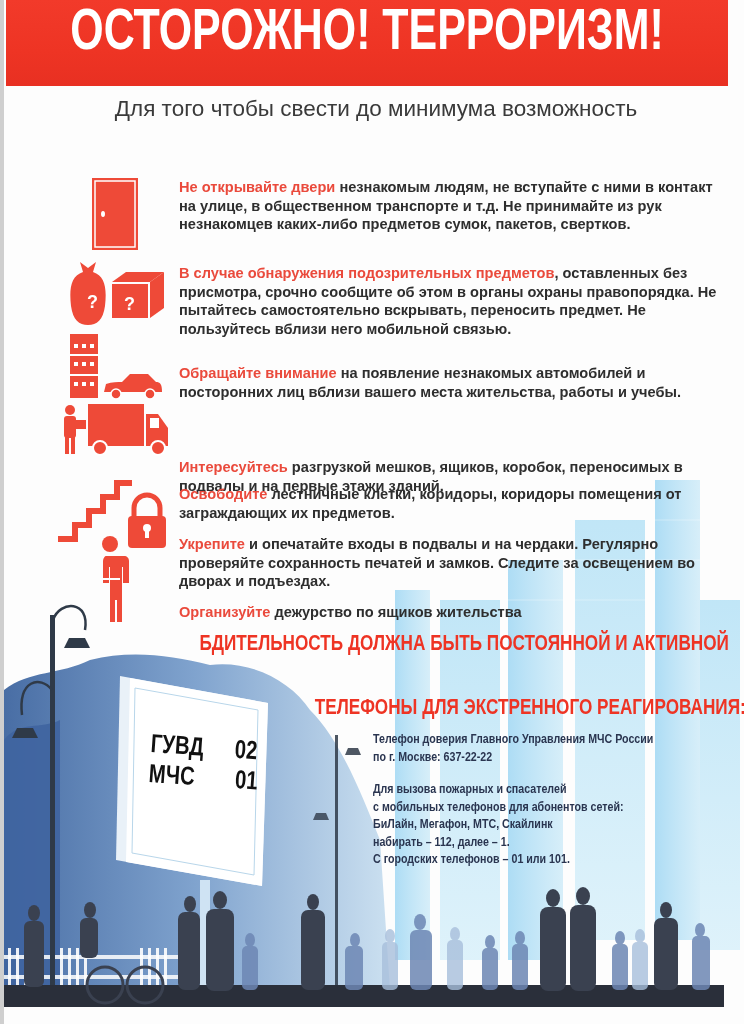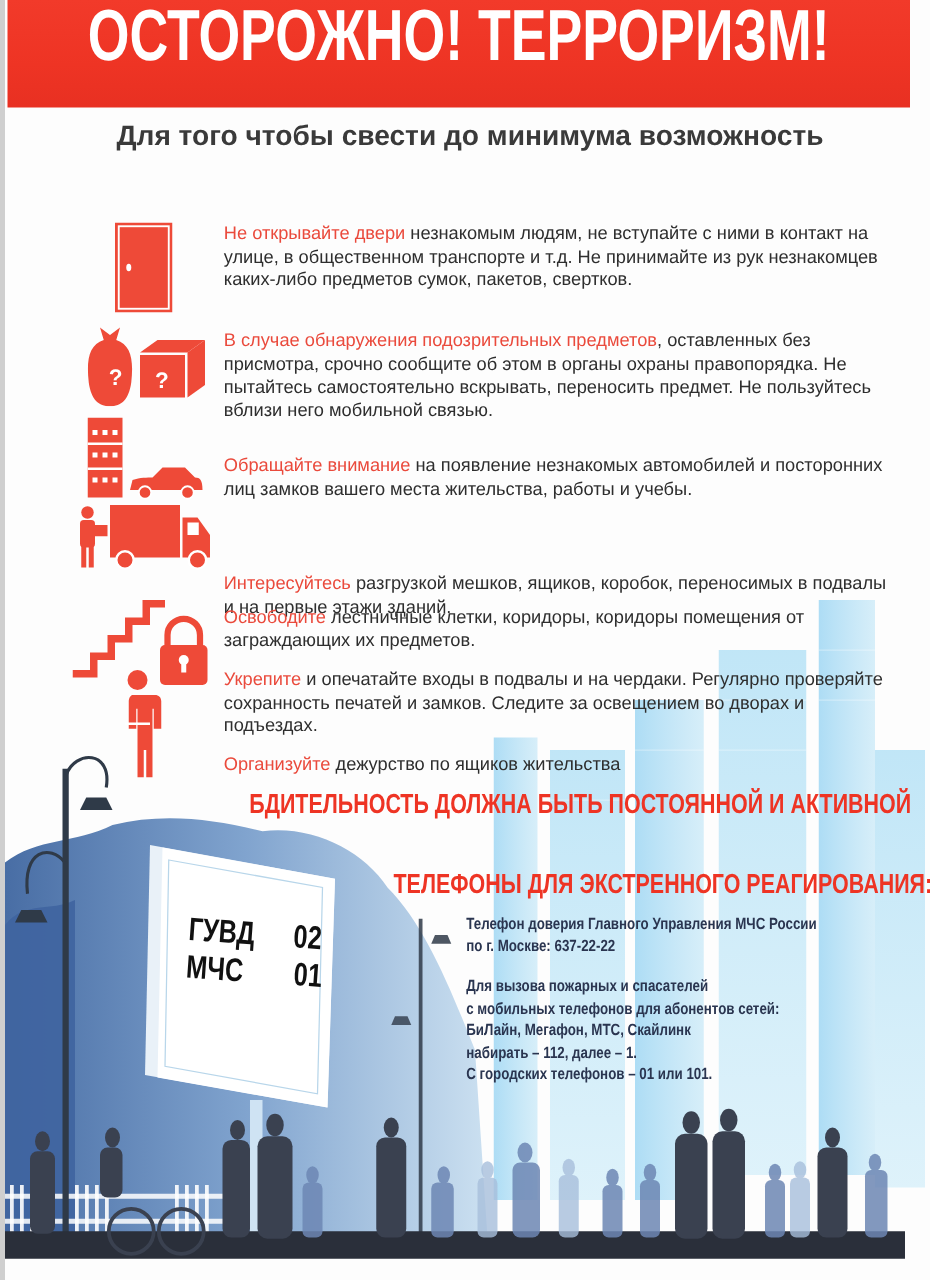--- a/index.html
+++ b/index.html
@@ -16,26 +16,26 @@
     display:flex; align-items:flex-start; justify-content:center;
   }
   .banner-title {
     color:#ffffff; font-family:"Liberation Sans", sans-serif; font-weight:700;
     font-size:58px; letter-spacing:0px; transform: scaleX(0.74); white-space:nowrap;
     line-height:1;
   }
   
   .intro {
     position:absolute; left:20px; top:96px; width:712px; text-align:center;
-    font-weight:700; font-size:22.5px; line-height:26px; color:#3a3a3a;
+    font-weight:400; font-size:22.5px; line-height:26px; color:#3a3a3a;
   }
   
   .city { position:absolute; left:0; top:0; width:744px; height:1024px; pointer-events:none; }
   
-  .advice { position:absolute; left:179px; width:540px; font-size:14.6px; line-height:18.5px; color:#2e2e2e; font-weight:400; }
+  .advice { position:absolute; left:179px; width:540px; font-size:14.6px; line-height:18.5px; color:#2e2e2e; font-weight:700; }
   .advice .hl { color:#ea4a3c; }
   .slogan {
     position:absolute; left:140px; top:630px; width:540px; text-align:center;
     color:#ee3424; font-weight:700; font-size:22px; white-space:nowrap;
     transform: scaleX(0.78); transform-origin: center;
   }
   .phones-title {
     position:absolute; left:262px; top:694px; width:480px; text-align:center;
     color:#ee3424; font-weight:700; font-size:22px; white-space:nowrap;
     transform: scaleX(0.78); transform-origin:center;
@@ -245,21 +245,21 @@
   <rect x="10" y="42" width="20" height="2" fill="#fff"></rect>
 </svg>
 
 <div class="advice" style="top:178px">
   <span class="hl">Не открывайте двери</span><span> незнакомым людям, не вступайте с ними в контакт на улице, в общественном транспорте и т.д. Не принимайте из рук незнакомцев каких-либо предметов сумок, пакетов, свертков.</span>
 </div>
 <div class="advice" style="top:264px">
   <span class="hl">В случае обнаружения подозрительных предметов</span><span>, оставленных без присмотра, срочно сообщите об этом в органы охраны правопорядка. Не пытайтесь самостоятельно вскрывать, переносить предмет. Не пользуйтесь вблизи него мобильной связью.</span>
 </div>
 <div class="advice" style="top:364px">
-  <span class="hl">Обращайте внимание</span><span> на появление незнакомых автомобилей и посторонних лиц замков вашего места жительства, работы и учебы.</span>
+  <span class="hl">Обращайте внимание</span><span> на появление незнакомых автомобилей и посторонних лиц вблизи вашего места жительства, работы и учебы.</span>
 </div>
 <div class="advice" style="top:458px">
   <span class="hl">Интересуйтесь</span><span> разгрузкой мешков, ящиков, коробок, переносимых в подвалы и на первые этажи зданий.</span>
 </div>
 <div class="advice" style="top:485px">
   <span class="hl">Освободите</span><span> лестничные клетки, коридоры, коридоры помещения от заграждающих их предметов.</span>
 </div>
 <div class="advice" style="top:535px">
   <span class="hl">Укрепите</span><span> и опечатайте входы в подвалы и на чердаки. Регулярно проверяйте сохранность печатей и замков. Следите за освещением во дворах и подъездах.</span>
 </div>

